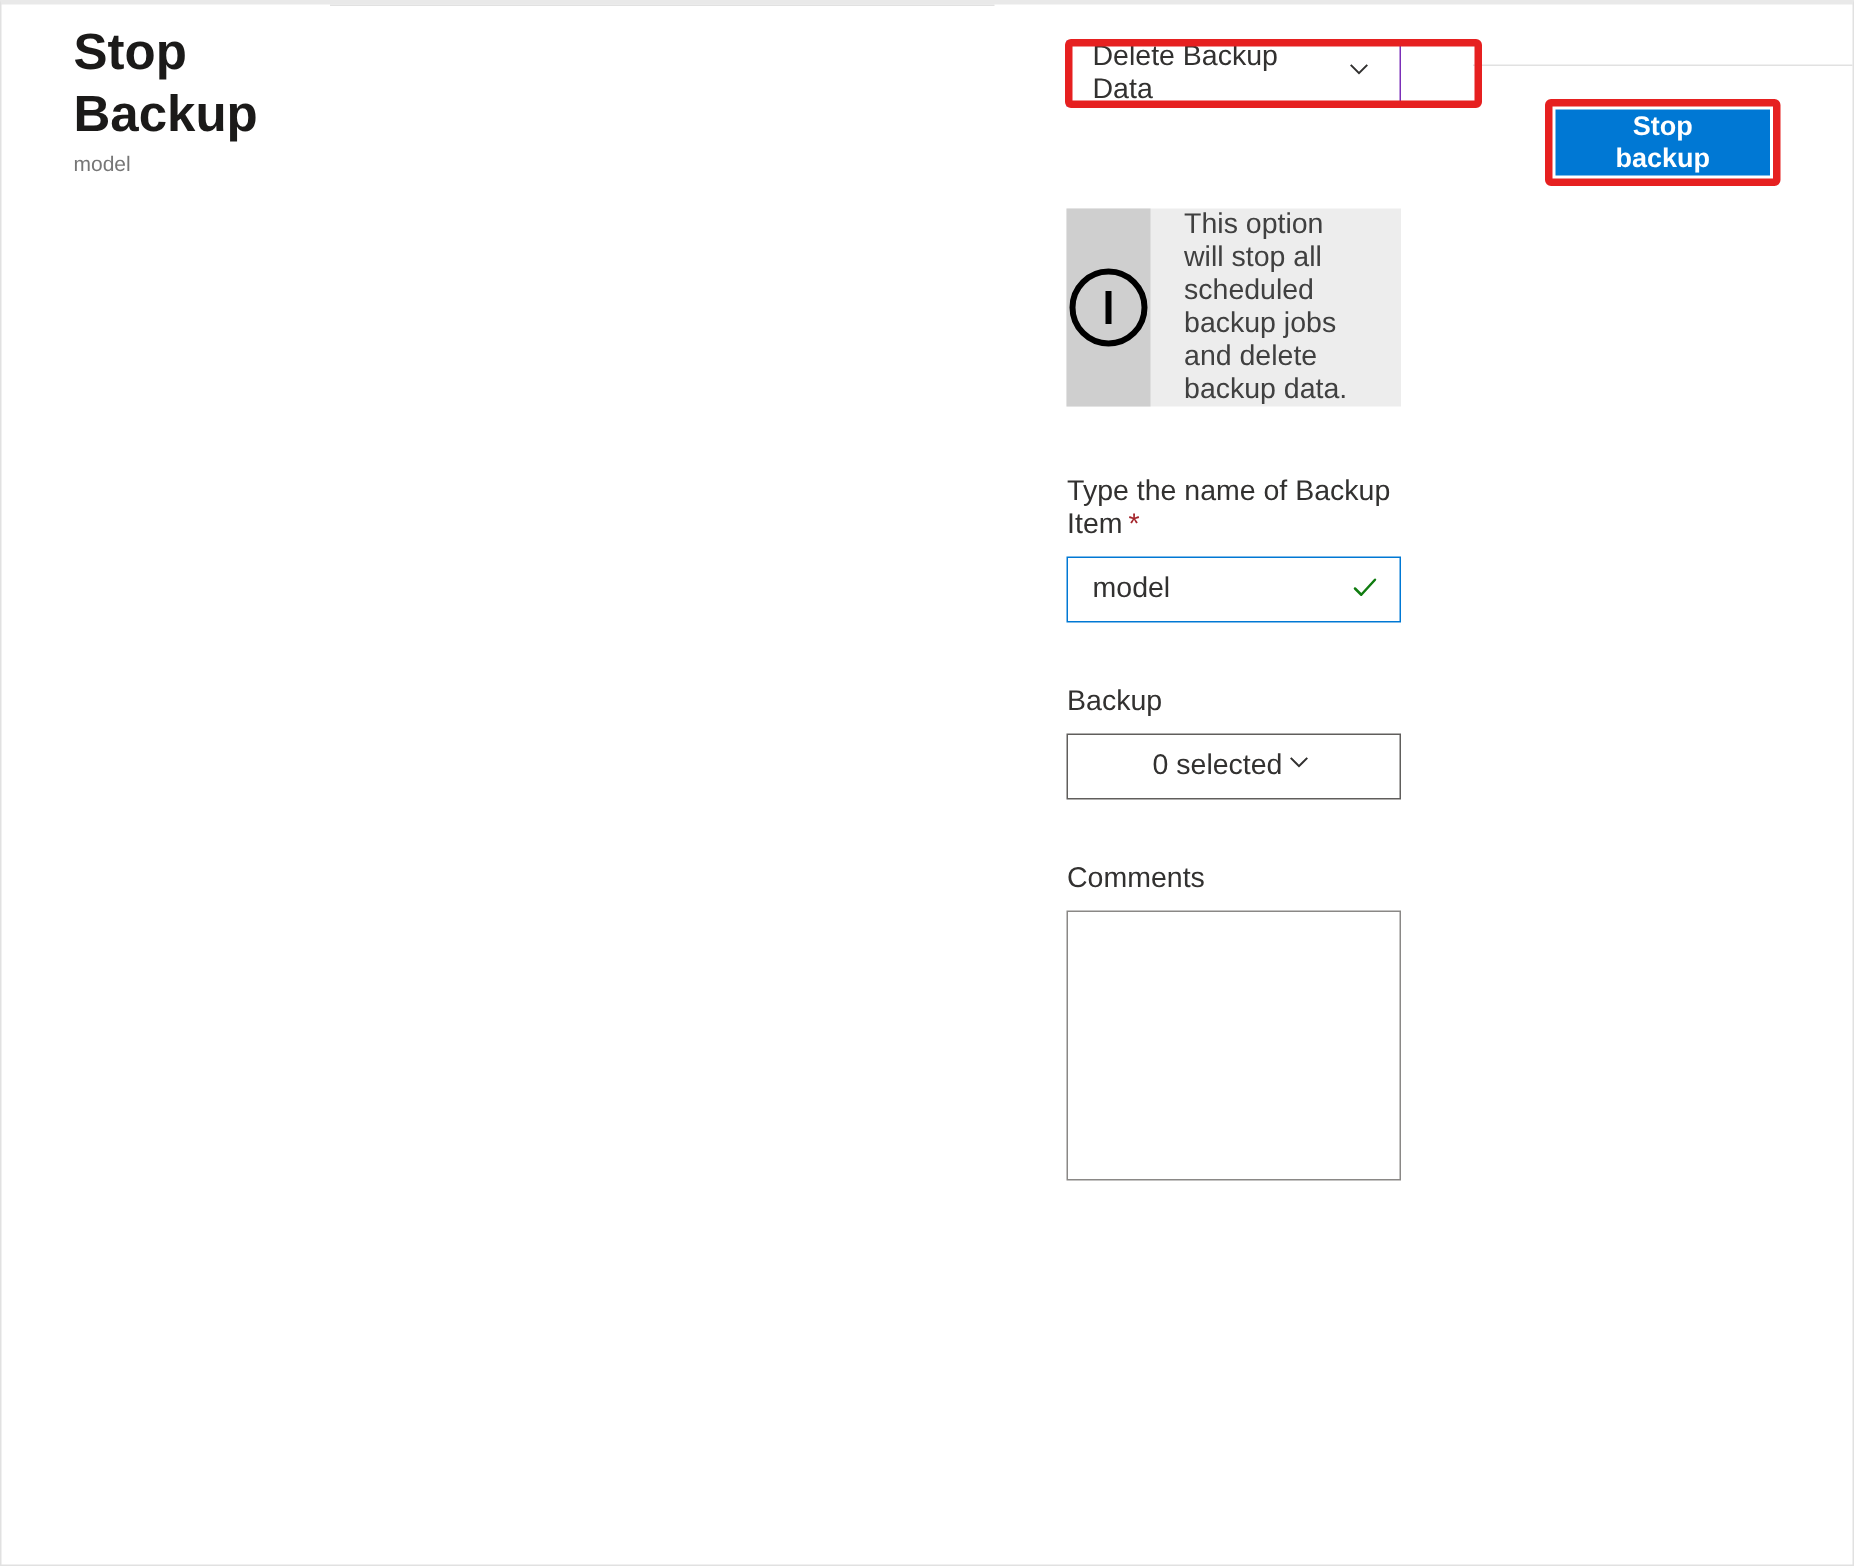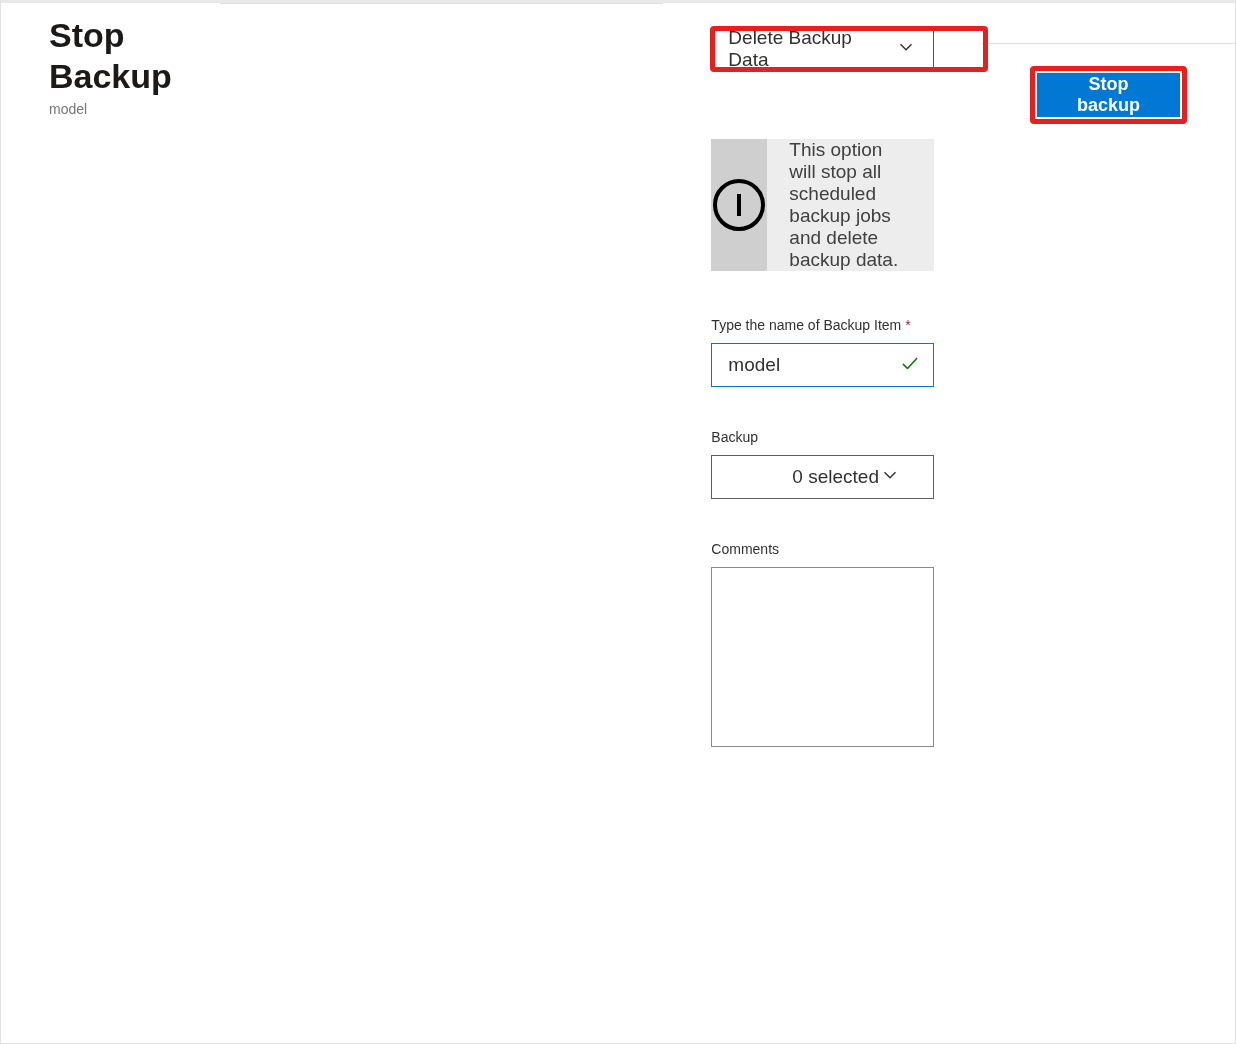--- a/index.html
+++ b/index.html
@@ -85,21 +85,21 @@
       display: flex;
       align-items: center;
       padding: 0 22px;
       font-size: 19px;
       color: #404040;
     }
 
     .field-block { margin-top: 46px; }
     .field-block.mt2 { margin-top: 42px; }
     .field-label {
-      font-size: 14px;
+      font-size: 19px;
       color: #323130;
       margin-bottom: 10px;
     }
     .required-asterisk {
       color: #a4262c;
       margin-left: 4px;
     }
 
     .input-validated {
       position: relative;
@@ -118,26 +118,26 @@
       position: absolute;
       right: 14px;
       top: 50%;
       transform: translateY(-50%);
     }
 
     .select-like {
       width: 100%;
       height: 44px;
       border: 1px solid #605e5c;
-      padding: 0 32px;
-      font-size: 19px;
-      color: #323130;
-      display: flex;
-      align-items: center;
-      justify-content: flex-end;
+      padding: 0 9px;
+      font-size: 19px;
+      color: #323130;
+      display: flex;
+      align-items: center;
+      justify-content: center;
       background: #fff;
     }
 
     .textarea-like {
       width: 100%;
       height: 180px;
       border: 1px solid #8a8886;
       padding: 10px 12px;
       font-size: 16px;
       font-family: inherit;

